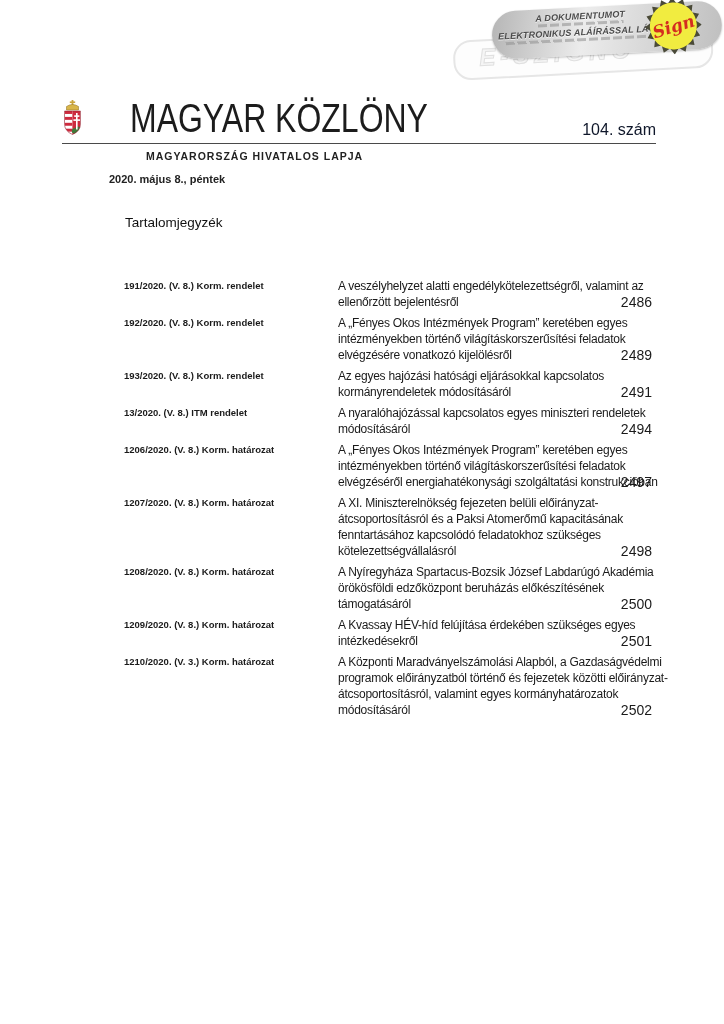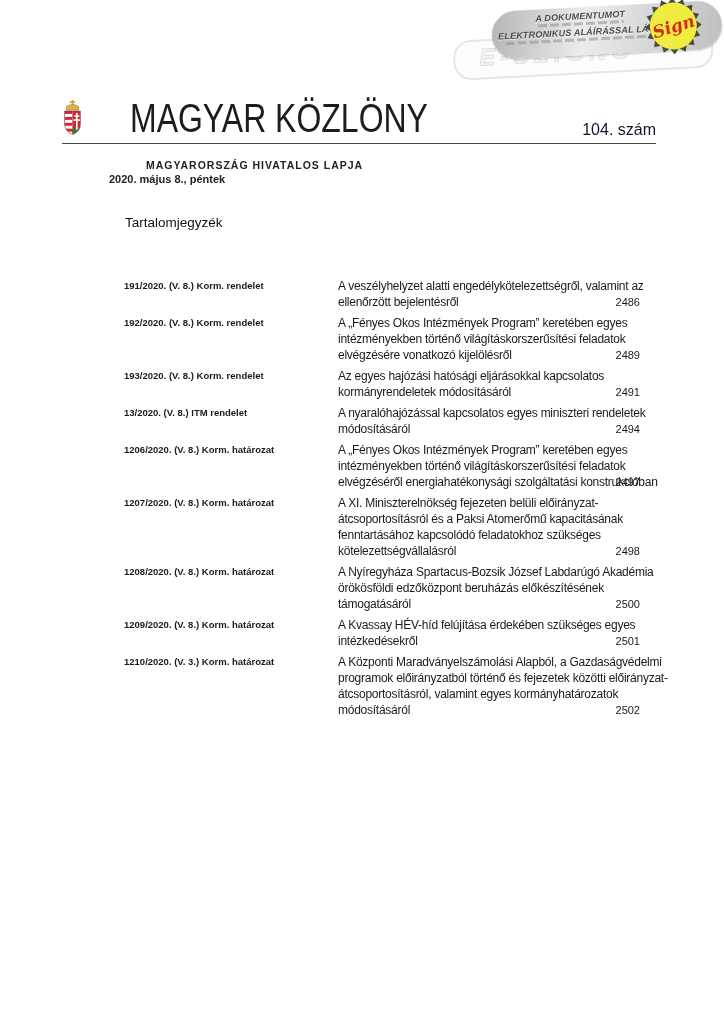--- a/index.html
+++ b/index.html
@@ -54,33 +54,33 @@
   
   .coa { position:absolute; left:62px; top:100px; width:21px; height:37px; }
   .title {
     position:absolute; left:130px; top:98px; margin:0; line-height:41px;
     font-size:41px; font-weight:400; color:#1c1c1c;
     transform:scaleX(0.78); transform-origin:0 0; white-space:nowrap;
   }
   .issue { position:absolute; right:68px; top:121px; font-size:16px; color:#0f172a; }
   .rule { position:absolute; left:62px; top:143px; width:594px; height:0;
           border-top:1.5px solid #4a4a4a; }
-  .subtitle { position:absolute; left:126px; top:159px; font-size:10.5px; font-weight:bold;
+  .subtitle { position:absolute; left:126px; top:150px; font-size:10.5px; font-weight:bold;
               letter-spacing:1px; color:#222;padding-left:20px; }
   .date { position:absolute; left:109px; top:173px; font-size:11px; font-weight:bold; color:#222; }
 
   
   .toc-heading { position:absolute; left:125px; top:215px; margin:0;
                  font-size:13.5px; font-weight:normal; color:#111; }
   .toc { position:absolute; left:124px; top:278px; width:532px; }
   .toc-row { position:relative; display:grid; grid-template-columns:186px 340px;
              margin-bottom:5px;gap:28px; }
   .ref  { font-size:9.5px; font-weight:bold; line-height:16px; padding-right:10px; }
   .desc { font-size:12px; line-height:16px; letter-spacing:-0.25px; }
-  .pg   { position:absolute; right:16px; bottom:0; font-size:11px; line-height:16px; }
+  .pg   { position:absolute; right:4px; bottom:0; font-size:14px; line-height:16px; }
 </style>
 </head>
 <body>
 
 <div class="page">
 
   <div class="stamp">
     <div class="stamp-rot">
       <div class="wm-band">
         <span class="wm-text">E-SZIGNO</span>

